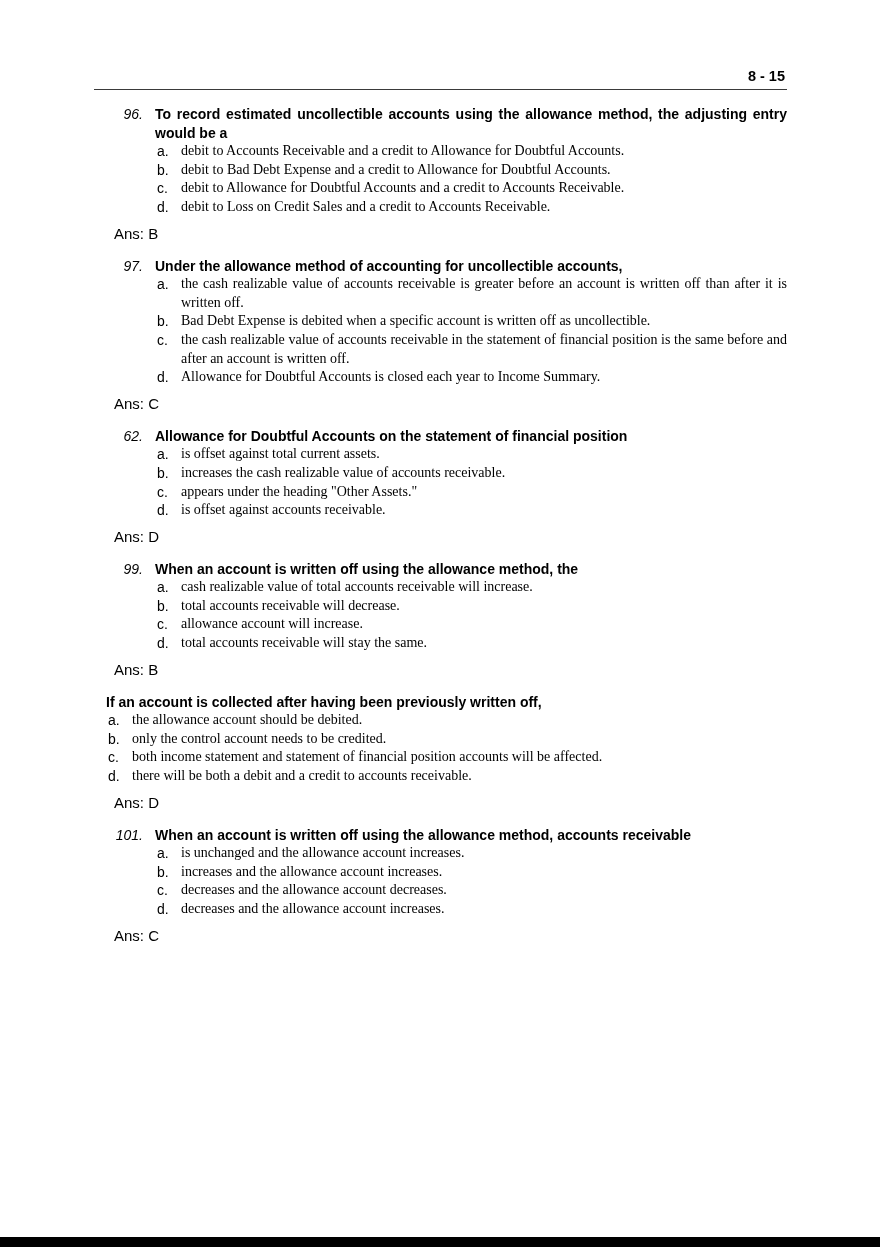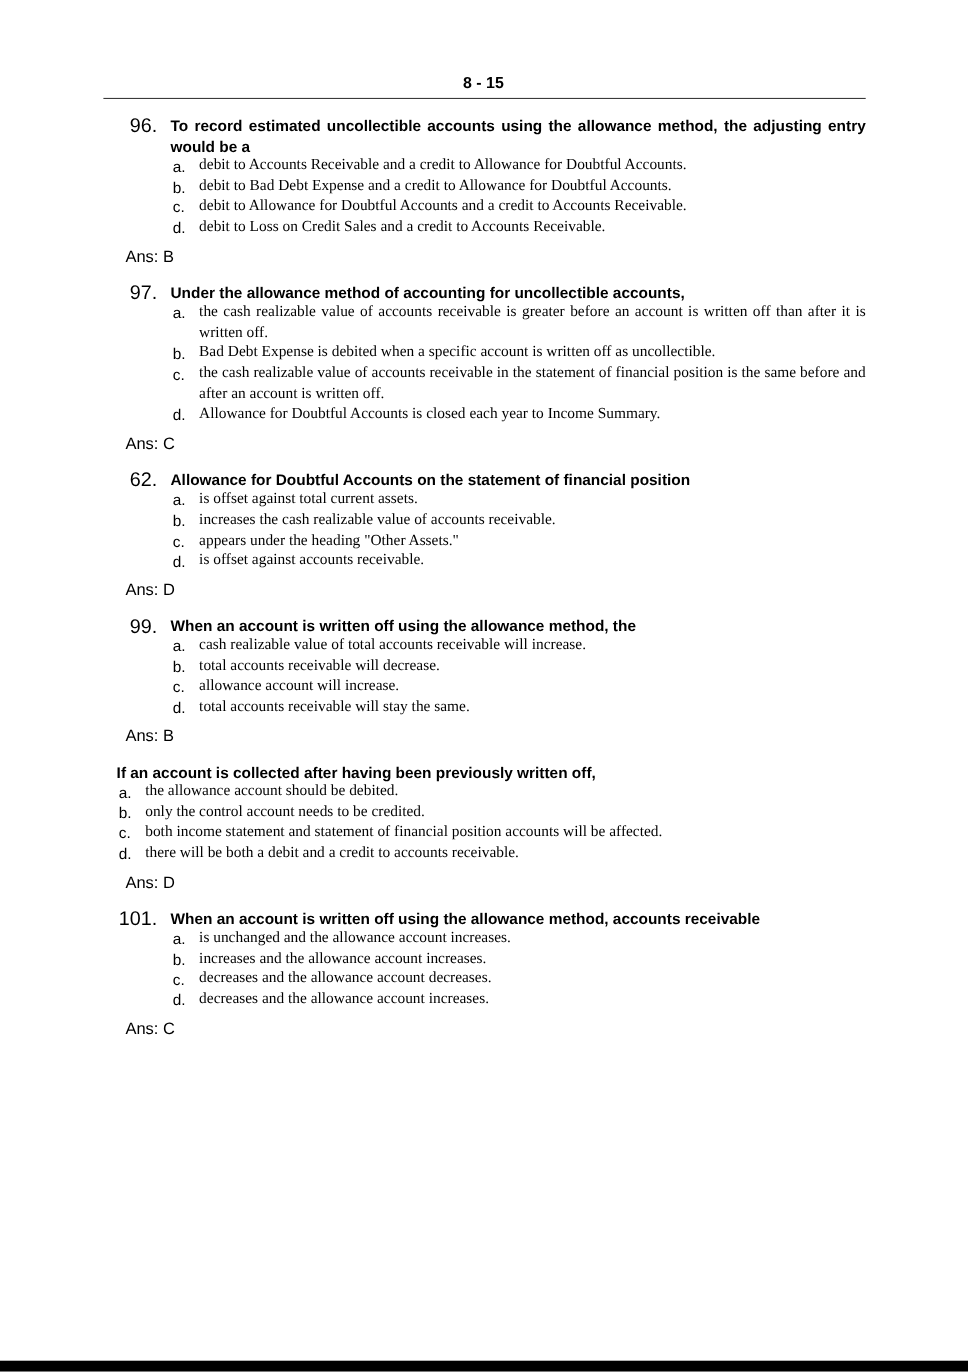--- a/index.html
+++ b/index.html
@@ -9,36 +9,37 @@
     height: 1247px;
     position: relative;
     overflow: hidden;
     font-family: "Liberation Sans", sans-serif;
     color: #000;
   }
   .content {
     padding: 68px 93px 0 94px;
   }
   .page-header {
-    text-align: center;
+    text-align: right;
     font-weight: bold;
     font-size: 14.5px;
     padding-bottom: 5px;
     padding-right: 2px;
     border-bottom: 1.2px solid #3a3a3a;
   }
   .questions { margin-top: 15px; }
   .question { }
   .q-row { display: flex; }
   .q-num {
     width: 49px;
     flex-shrink: 0;
     text-align: right;
-    font-size: 18px;
+    font-size: 14px;
     line-height: 18.6px;
+    font-style: italic;
   }
   .q-body {
     flex: 1;
     margin-left: 12px;
     font-size: 14px;
     line-height: 18.6px;
   }
   .q-text { text-align: justify; font-weight: bold; }
   .option { display: flex; margin-left: 2px; }
   .opt-letter { width: 24px; flex-shrink: 0; }

